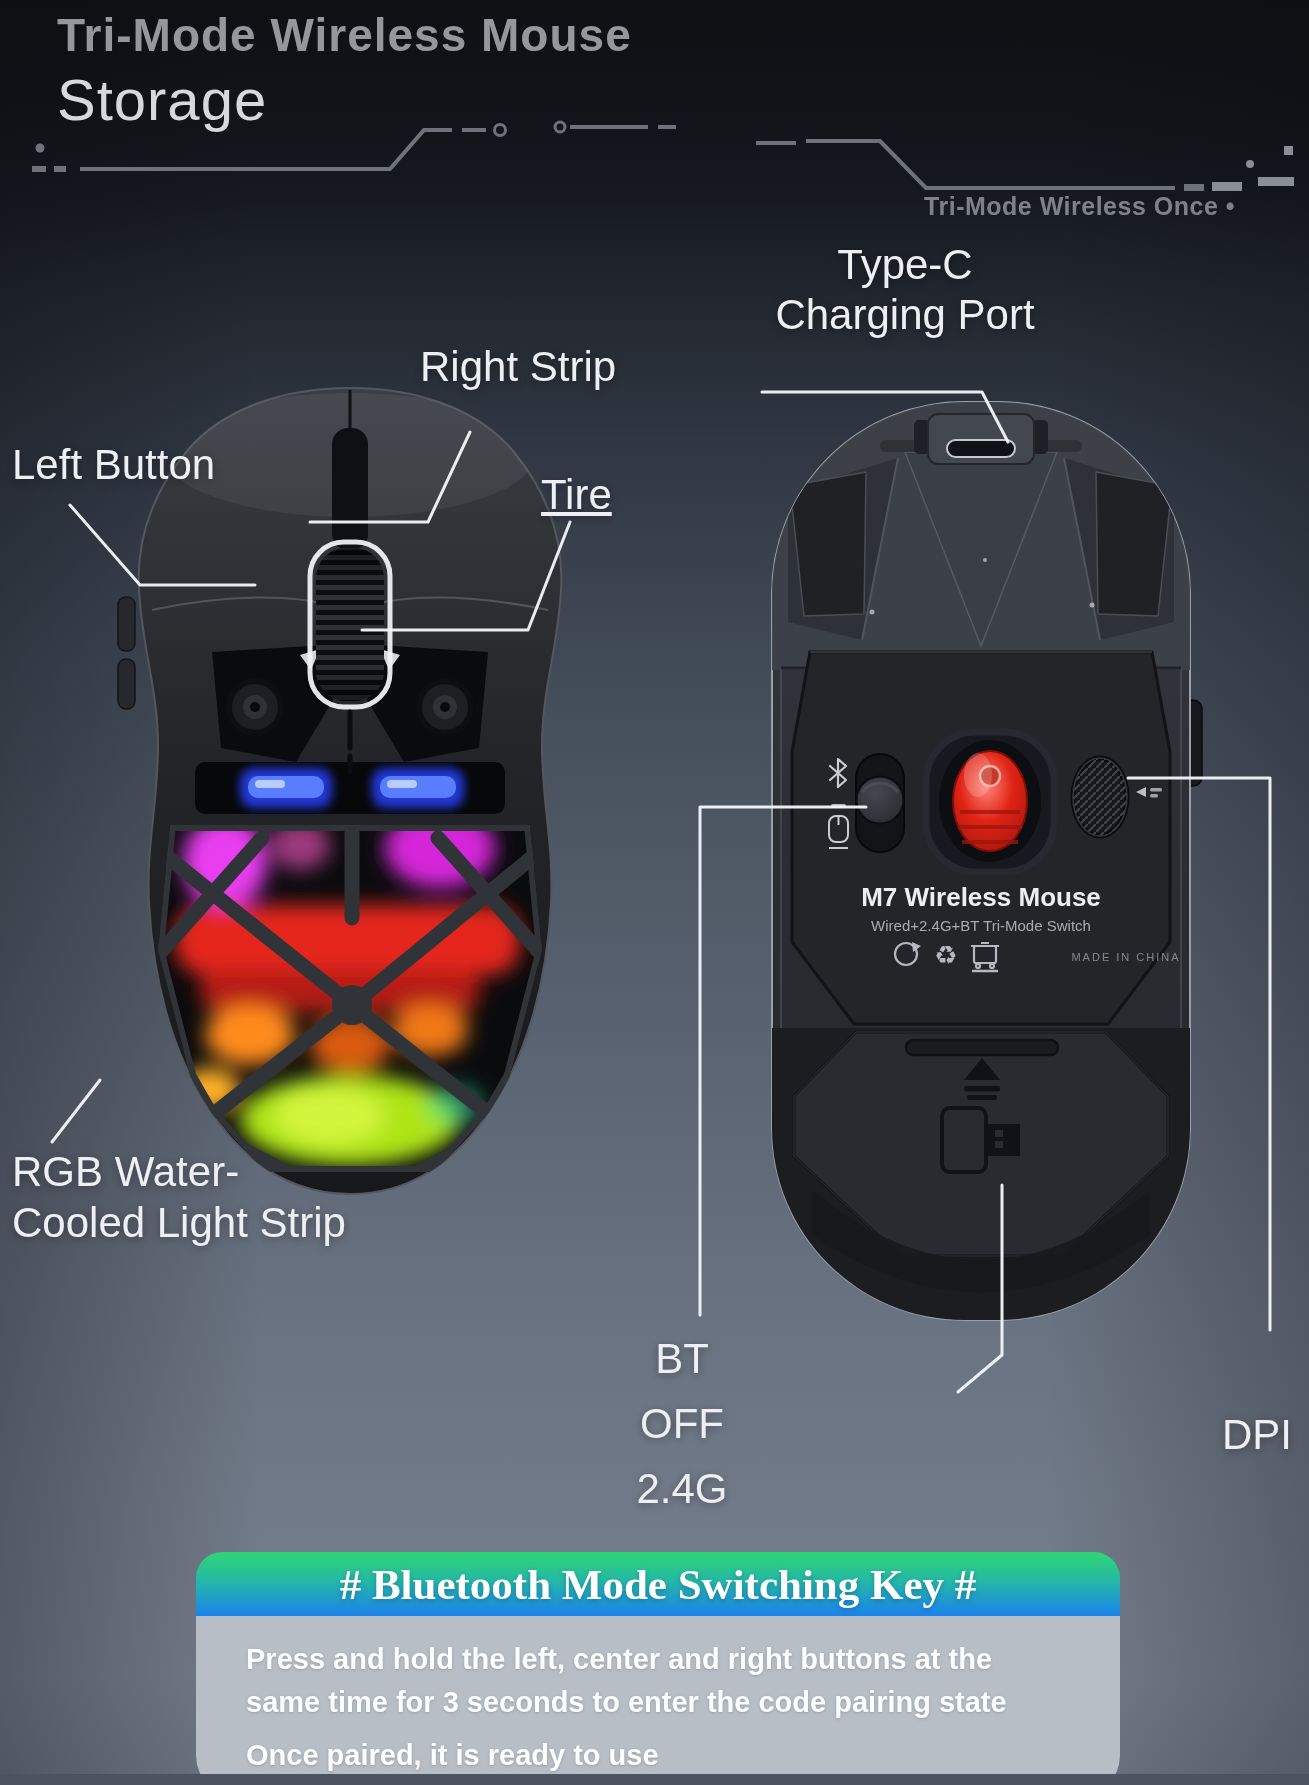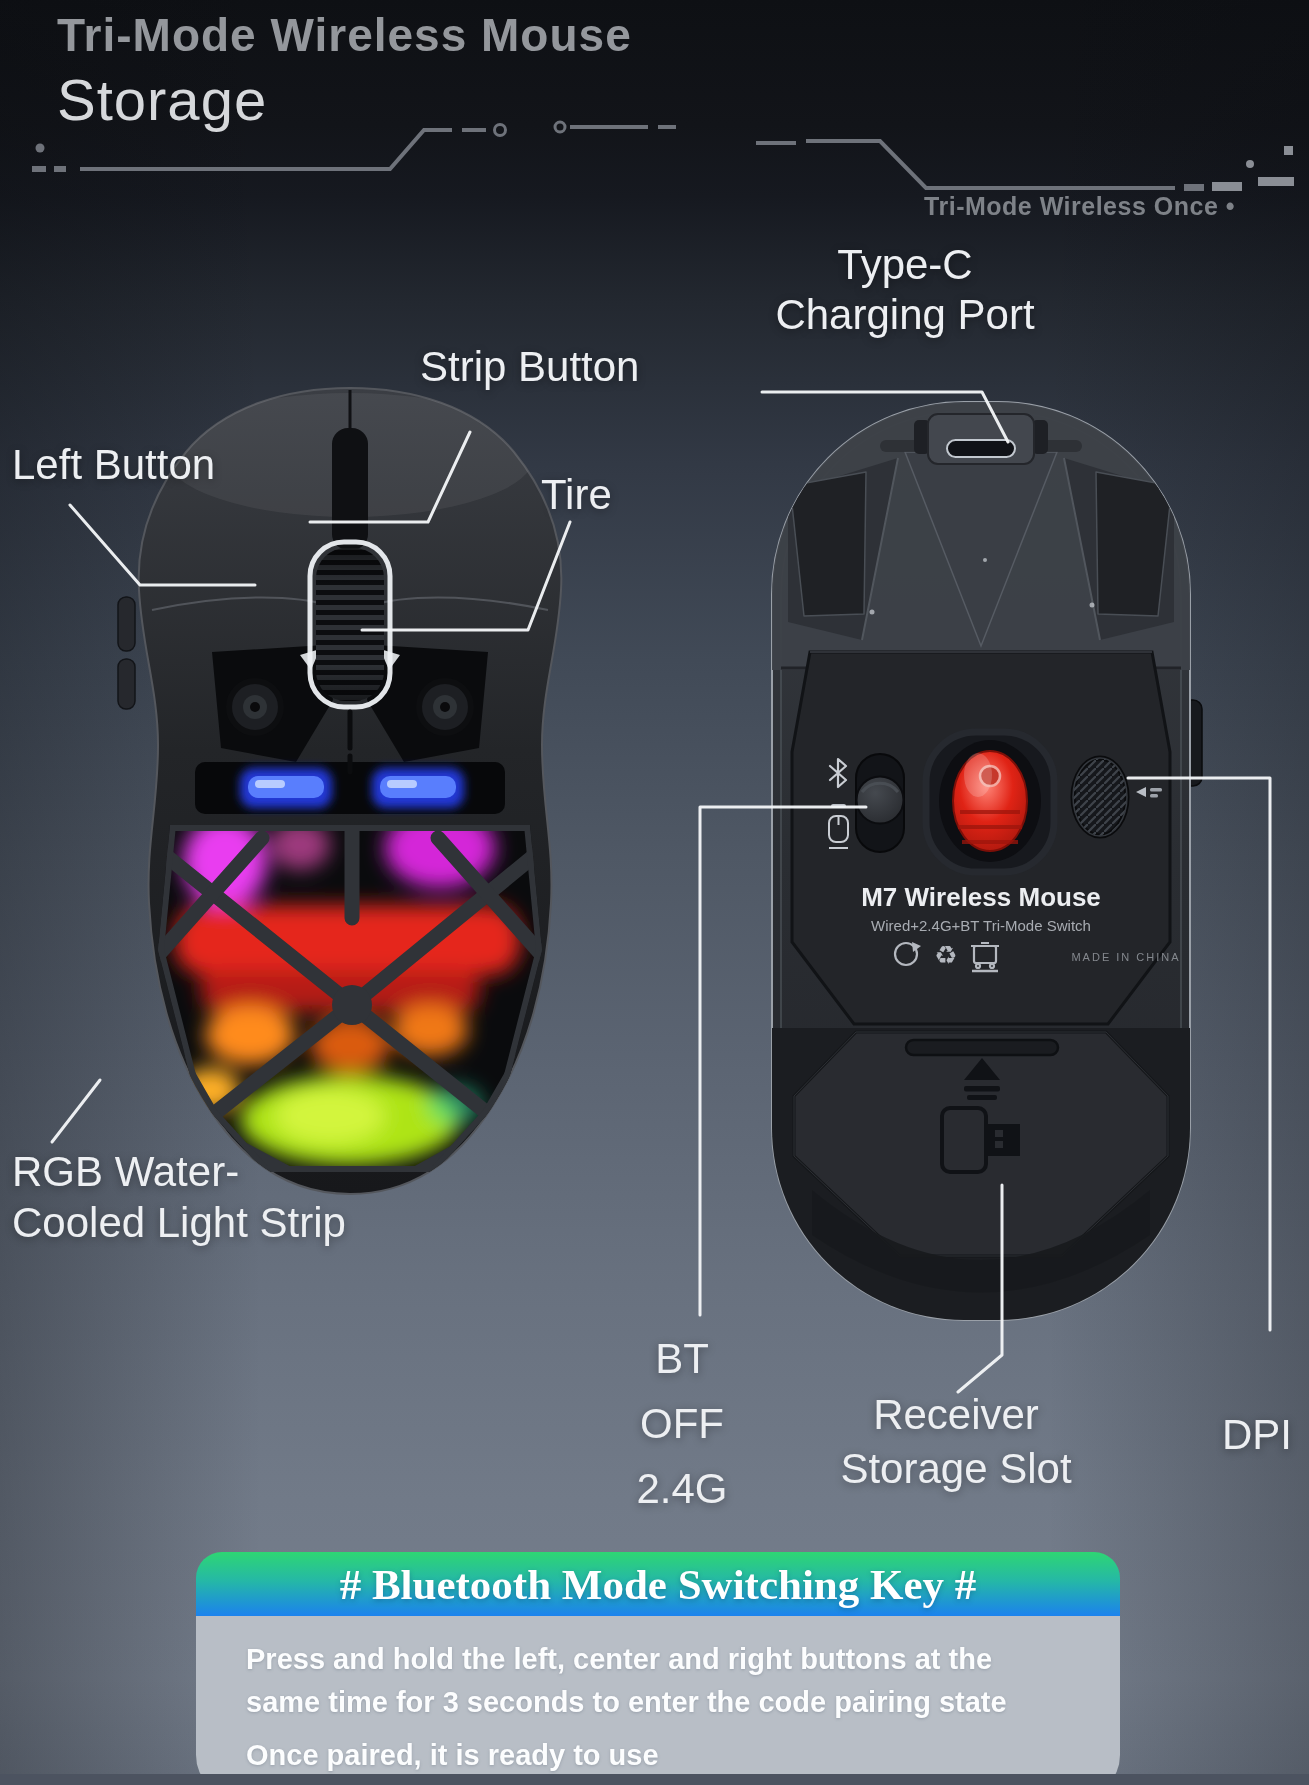--- a/index.html
+++ b/index.html
@@ -14,21 +14,21 @@
   .scene{position:absolute;left:0;top:0;}
   .hdr-title{position:absolute;left:57px;top:8px;font-size:46px;font-weight:700;letter-spacing:1px;color:#94979c;}
   .hdr-sub{position:absolute;left:57px;top:66px;font-size:58px;font-weight:500;letter-spacing:1px;color:#d6d8db;}
   .tagline{position:absolute;right:74px;top:192px;font-size:25px;font-weight:700;letter-spacing:.5px;color:#7e8288;}
   .callout{
     position:absolute;color:#edeff2;font-size:42px;font-weight:400;line-height:1.2;
     white-space:pre-line;text-shadow:0 2px 8px rgba(0,0,0,.35);
   }
   .lbl-left-button{left:12px;top:440px;}
   .lbl-right-button{left:420px;top:342px;}
-  .lbl-tire{left:541px;top:470px;}
+  .lbl-tire{left:541px;top:470px;text-decoration:underline;}
   .lbl-type-c{left:700px;top:240px;width:410px;text-align:center;}
   .lbl-rgb{left:12px;top:1146px;line-height:1.22;}
   .lbl-mode{left:612px;top:1326px;width:140px;text-align:center;line-height:1.55;}
   .lbl-receiver{left:770px;top:1388px;width:372px;text-align:center;line-height:1.28;}
   .lbl-dpi{left:1222px;top:1410px;}
   .banner{position:absolute;left:196px;top:1552px;width:924px;}
   .banner-head{
     height:64px;border-radius:26px 26px 0 0;display:flex;align-items:center;justify-content:center;
     background:linear-gradient(180deg,#2ed673 0%,#25b8a6 45%,#1b82ee 100%);
     color:#ffffff;font-size:43px;font-weight:700;text-shadow:0 2px 5px rgba(10,60,110,.35);font-family:Liberation Serif, serif;
@@ -307,31 +307,29 @@
       <path d="M1002,1185 L1002,1355 L958,1392"></path>
       <path d="M1128,778 L1270,778 L1270,1330"></path>
     </g>
   </svg>
 
   <div class="hdr-title">Tri-Mode Wireless Mouse</div>
   <div class="hdr-sub">Storage</div>
   <div class="tagline">Tri-Mode Wireless Once •</div>
 
   <div class="callout lbl-left-button">Left Button</div>
-  <div class="callout lbl-right-button">Strip Button</div>
+  <div class="callout lbl-right-button">Right Strip</div>
   <div class="callout lbl-tire">Tire</div>
   <div class="callout lbl-type-c">Type-C
 Charging Port</div>
   <div class="callout lbl-rgb">RGB Water-
 Cooled Light Strip</div>
   <div class="callout lbl-mode">BT
 OFF
 2.4G</div>
-  <div class="callout lbl-receiver">Receiver
-Storage Slot</div>
   <div class="callout lbl-dpi">DPI</div>
 
   <div class="banner">
     <div class="banner-head"># Bluetooth Mode Switching Key #</div>
     <div class="banner-body">
       <div class="p1">Press and hold the left, center and right buttons at the same time for 3 seconds to enter the code pairing state</div>
       <div class="p2">Once paired, it is ready to use</div>
     </div>
   </div>
 

